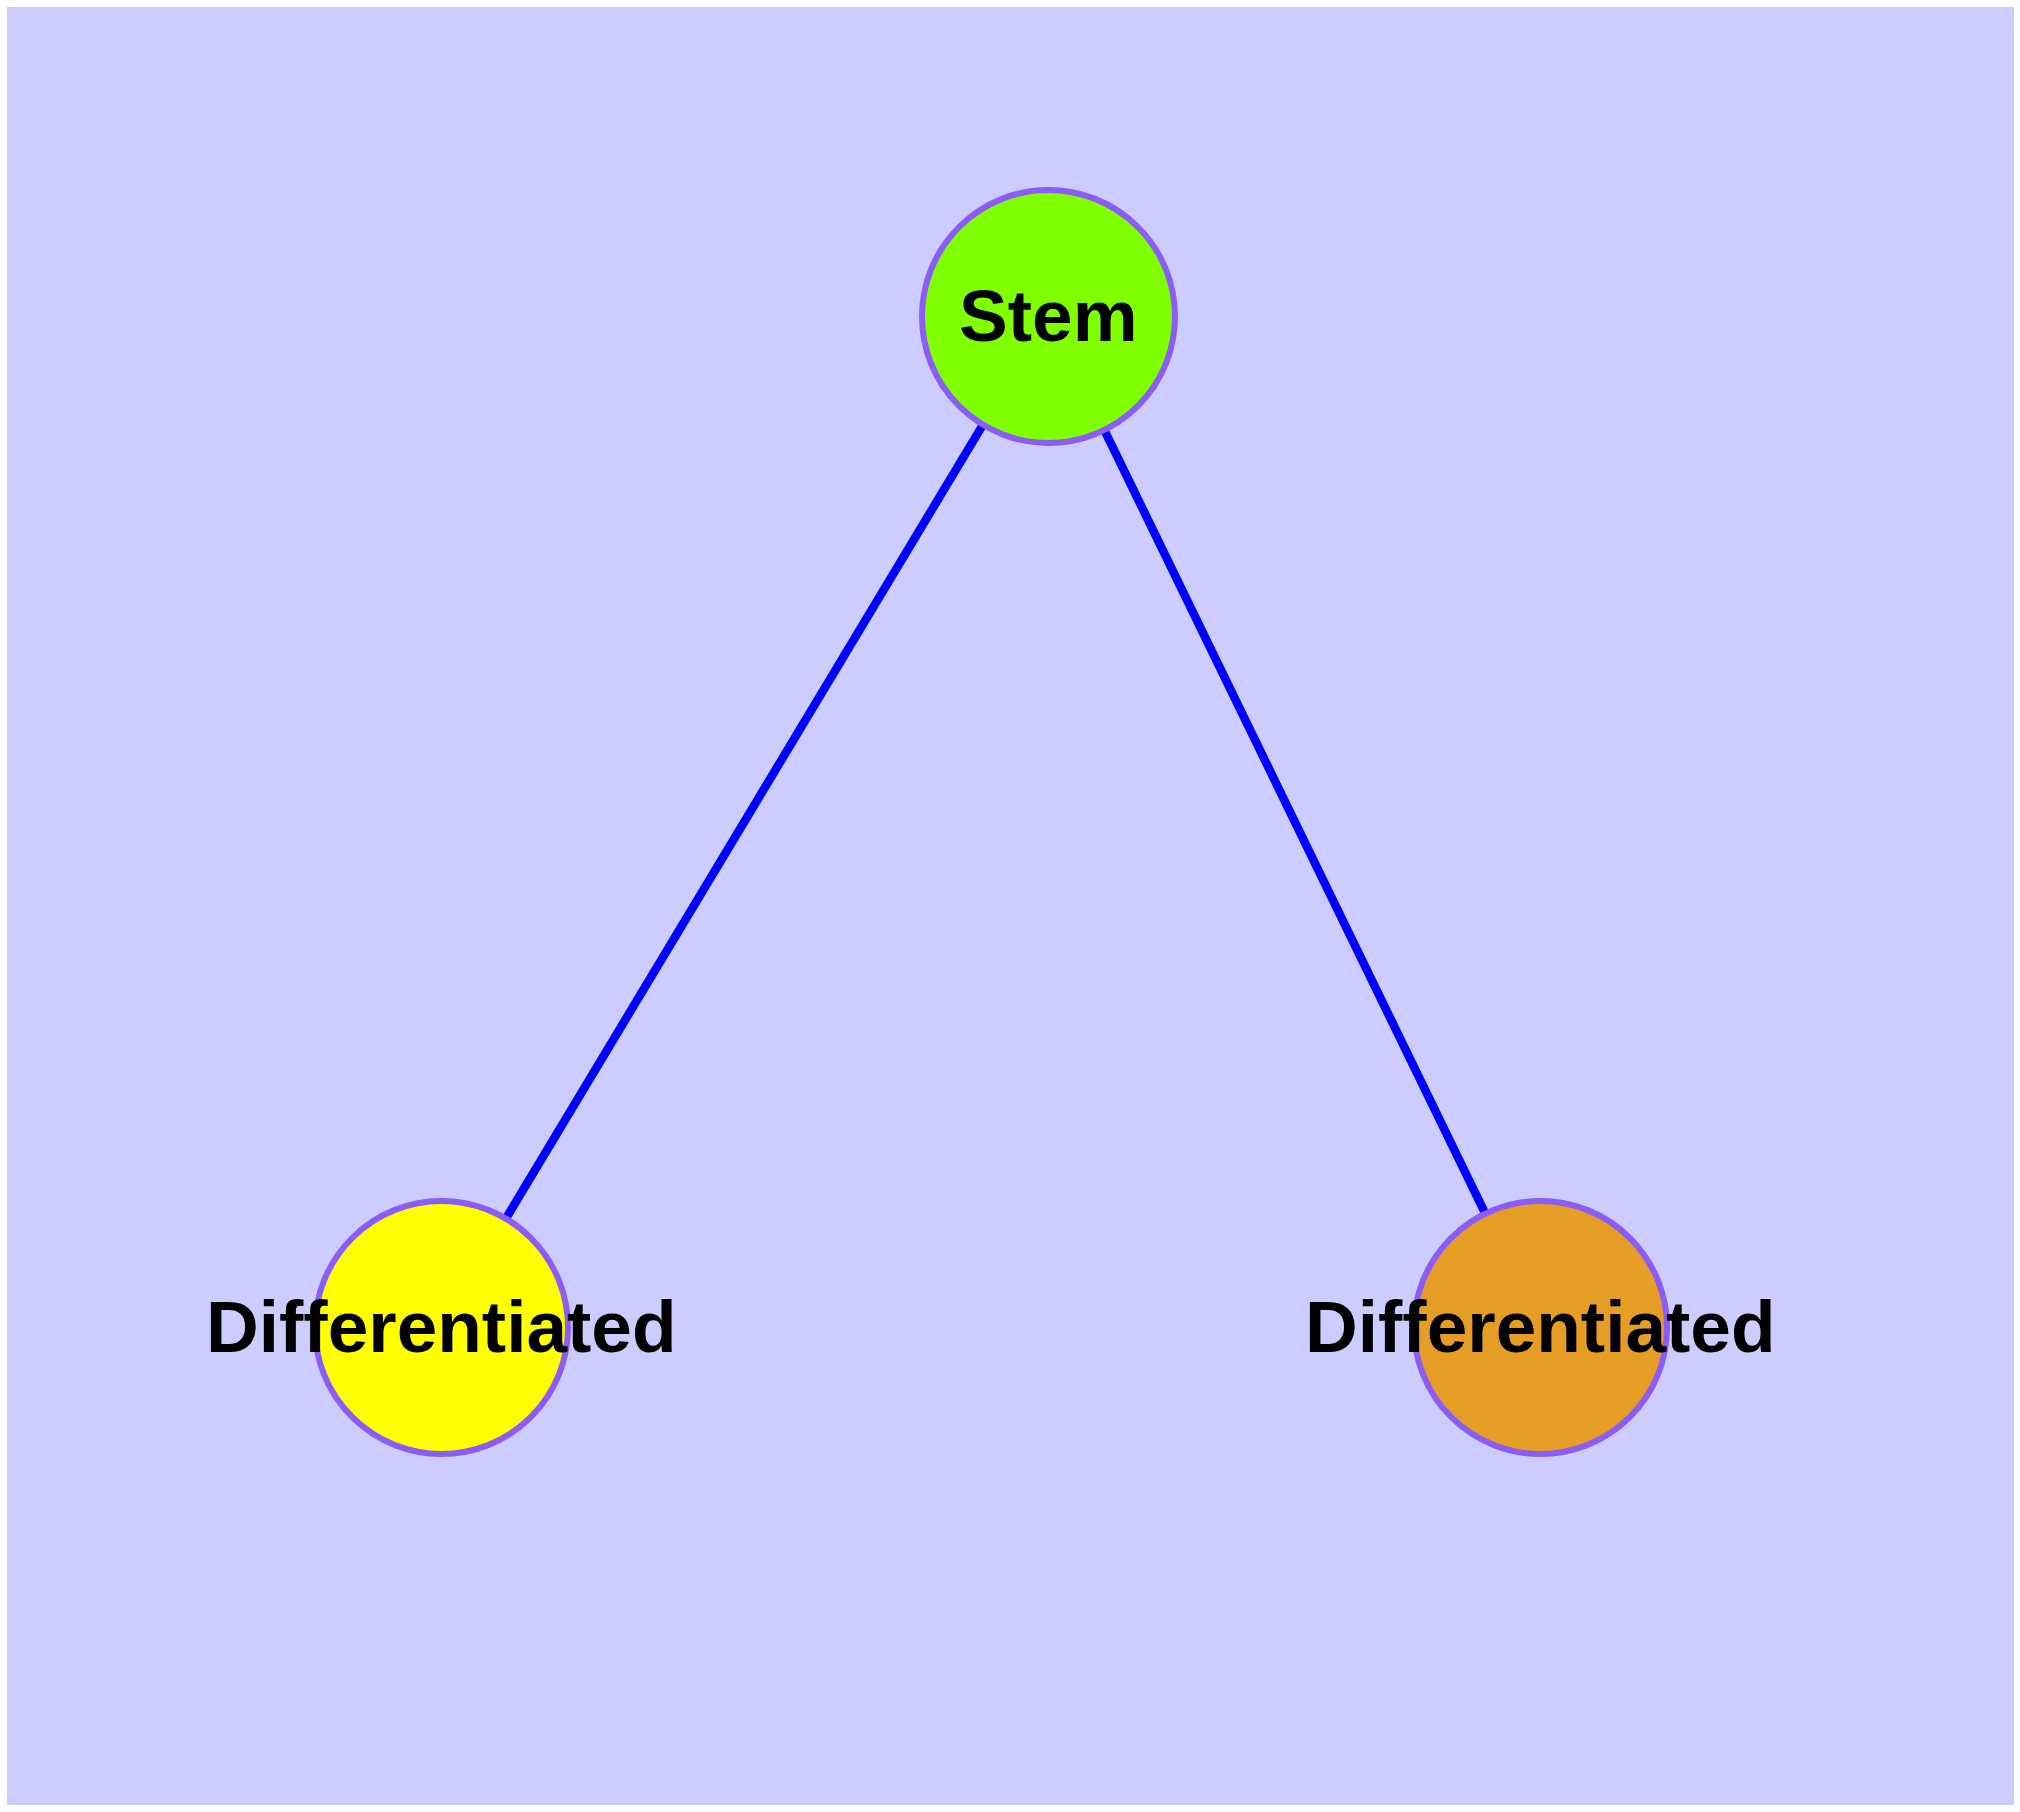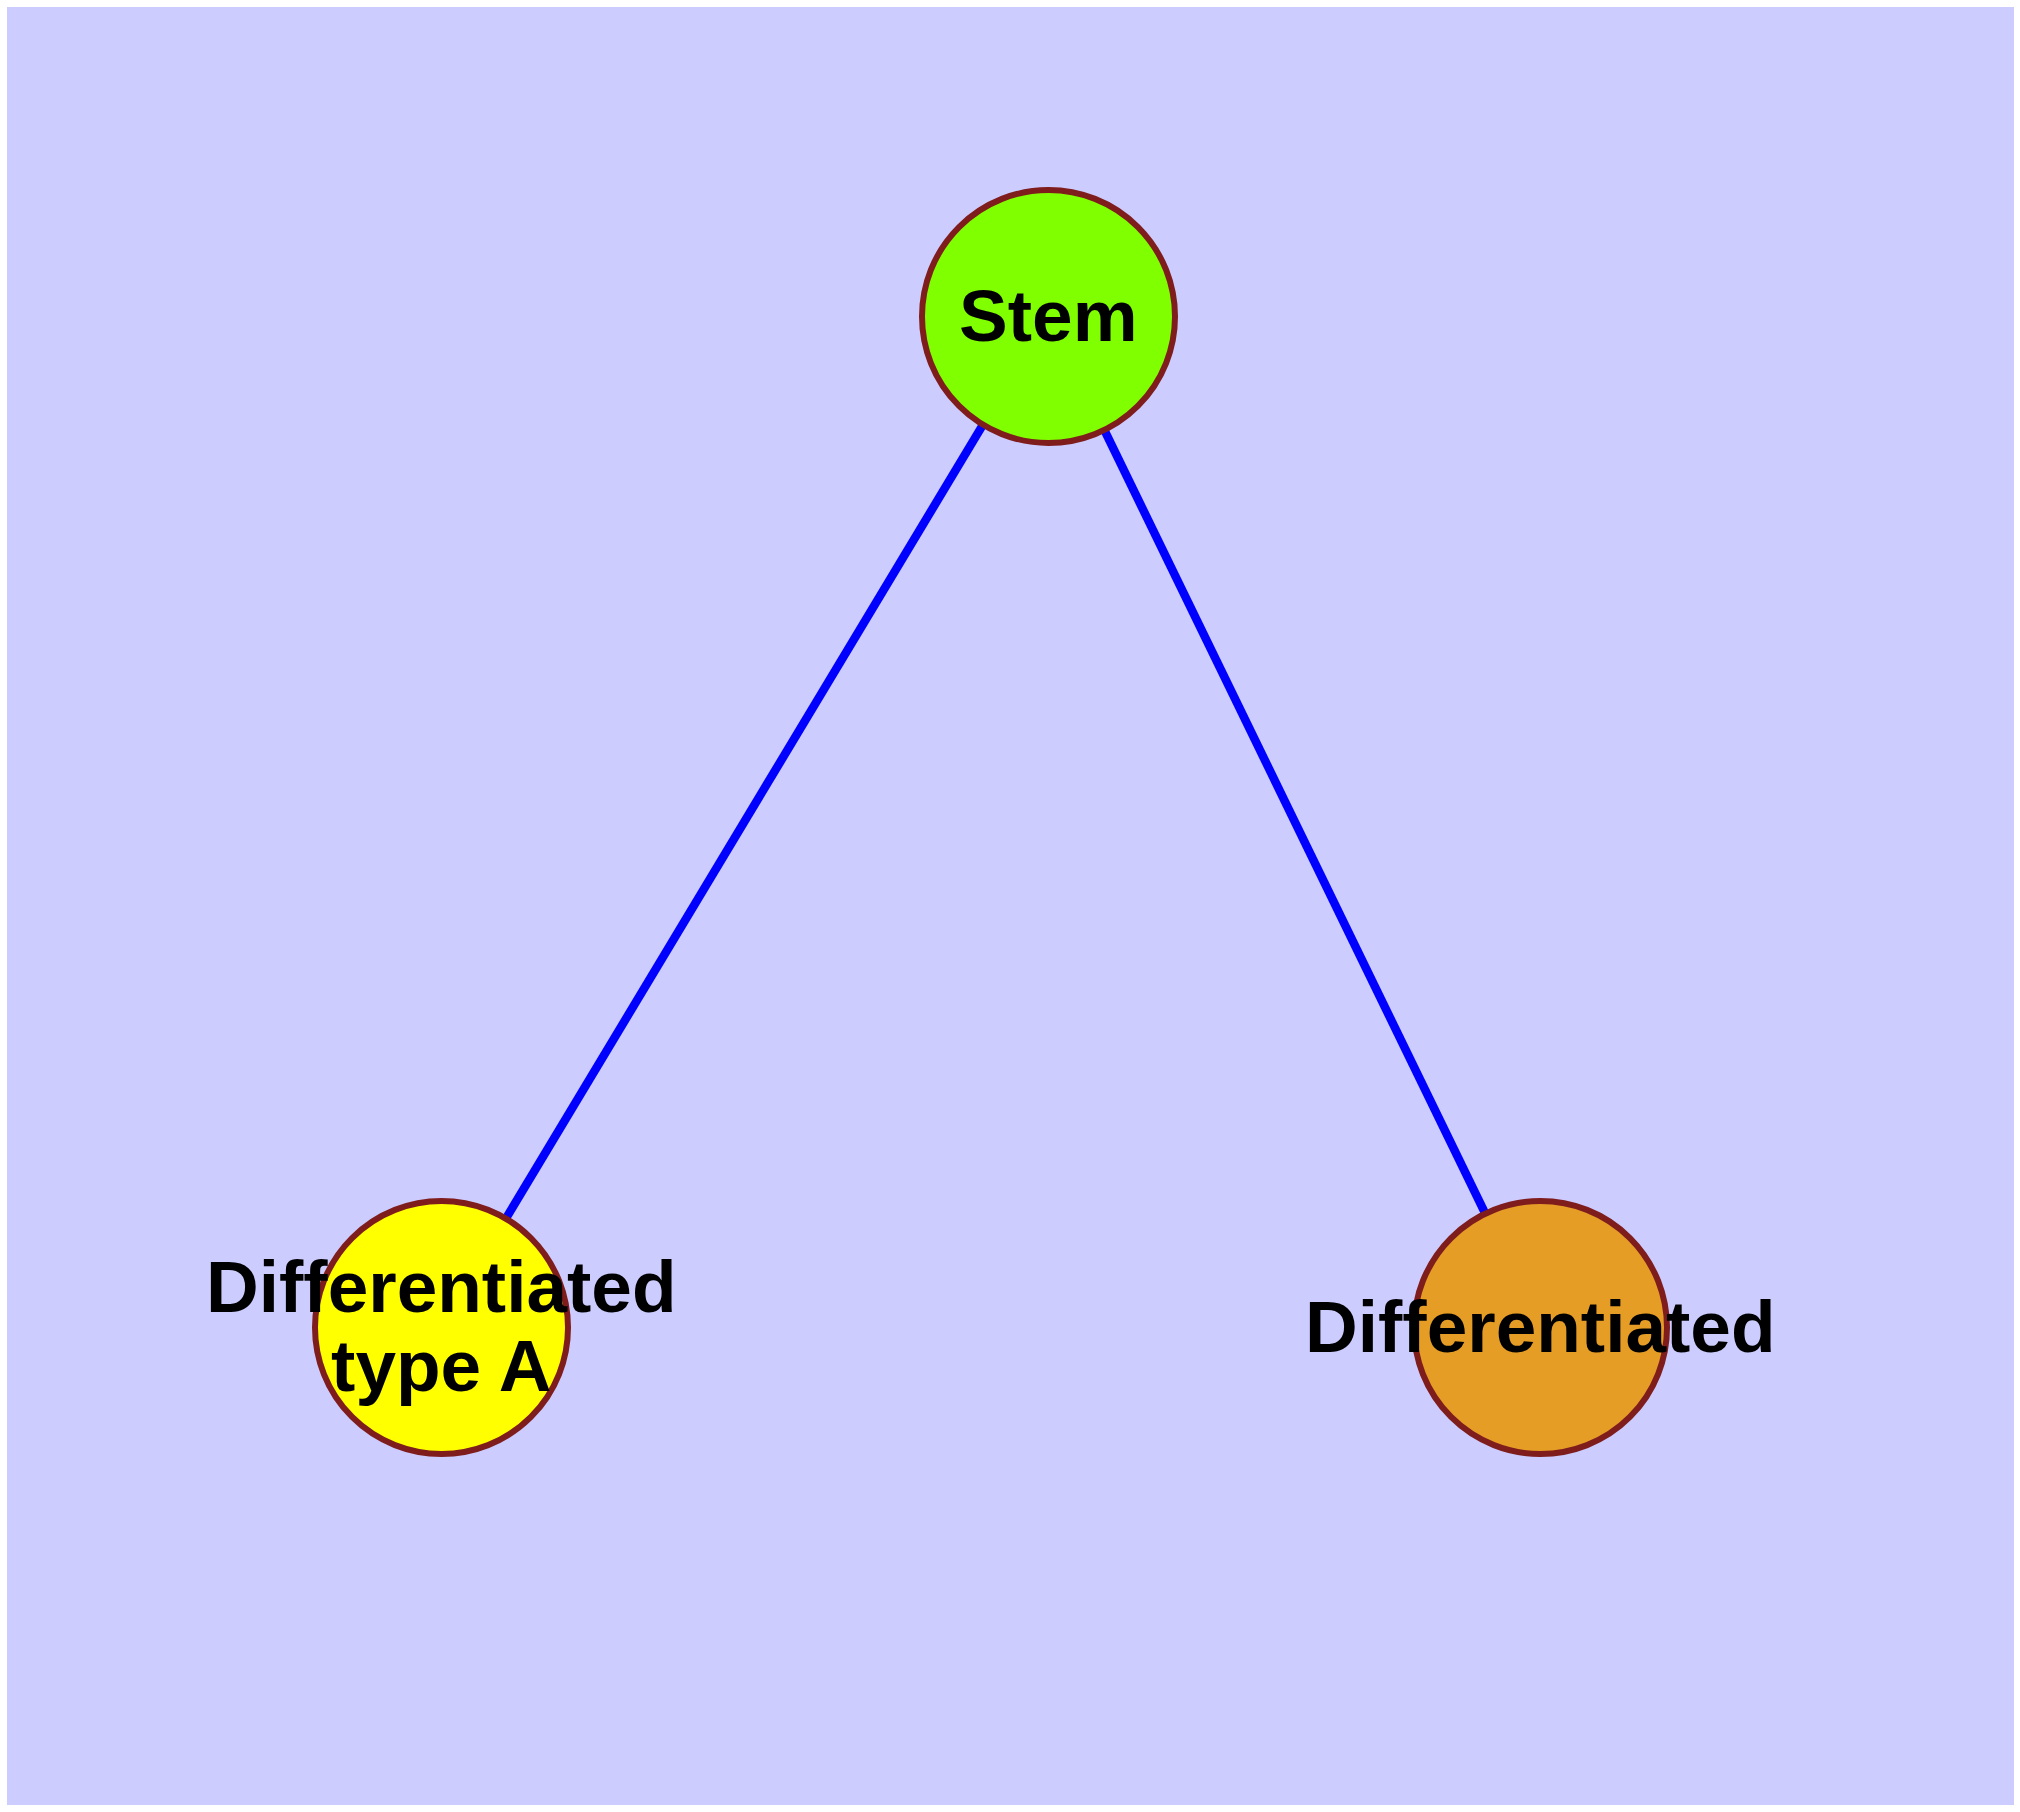--- a/index.html
+++ b/index.html
@@ -35,21 +35,21 @@
     position: absolute;
     left: 0;
     top: 0;
     width: 2007px;
     height: 1798px;
   }
 
   .graph-node {
     position: absolute;
     border-radius: 50%;
-    border: 6px solid #7f1d1d;
+    border: 6px solid #8b5cf6;
     box-sizing: border-box;
   }
 
   .node-label {
     position: absolute;
     left: 50%;
     top: 50%;
     transform: translate(-50%, -50%);
     white-space: pre;
     text-align: center;
@@ -102,21 +102,21 @@
 <div id="diagram-root">
 
   <div id="graph-canvas">
 
     <svg id="edge-layer" viewBox="0 0 2368 2122" width="2007" height="1798" xmlns="http://www.w3.org/2000/svg">
       <line x1="1229" y1="364" x2="512" y2="1557" stroke="#0000ff" stroke-width="10" stroke-linecap="butt"></line>
       <line x1="1229" y1="364" x2="1809" y2="1557" stroke="#0000ff" stroke-width="10" stroke-linecap="butt"></line>
     </svg>
 
     <div class="graph-node" id="node-diff-a">
-      <div class="node-label"><span>Differentiated</span><br><span>type A</span></div>
+      <div class="node-label"><span>Differentiated</span><br></div>
     </div>
 
     <div class="graph-node" id="node-diff-b">
       <div class="node-label"><span>Differentiated</span><br></div>
     </div>
 
     <div class="graph-node" id="node-stem">
       <div class="node-label">Stem</div>
     </div>
 

